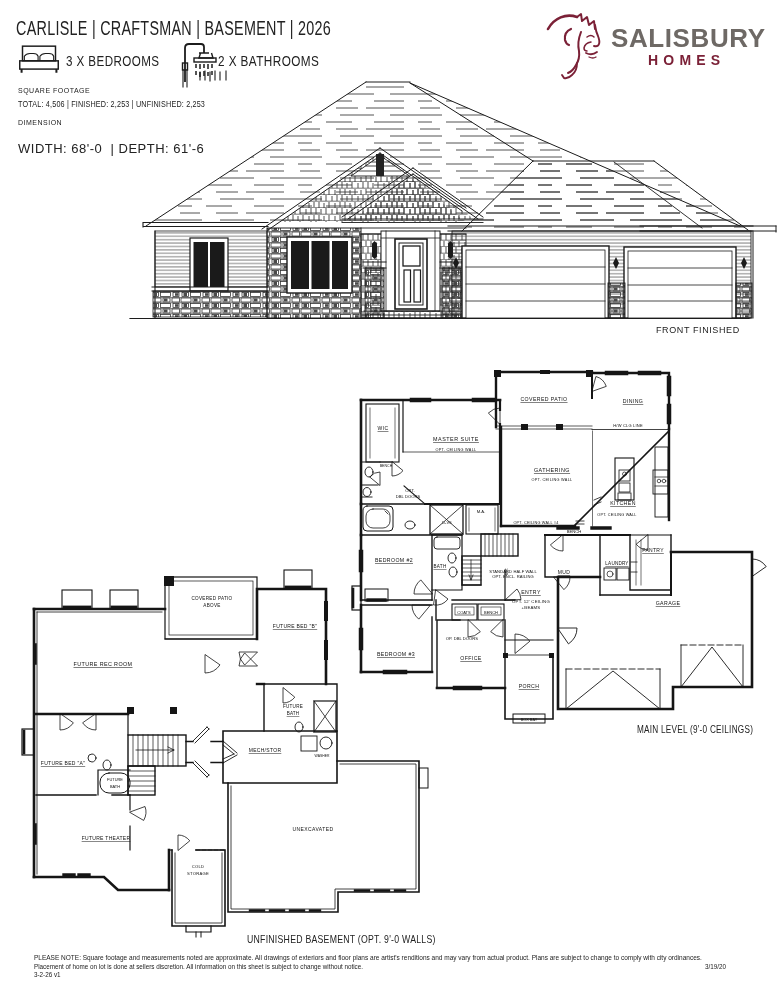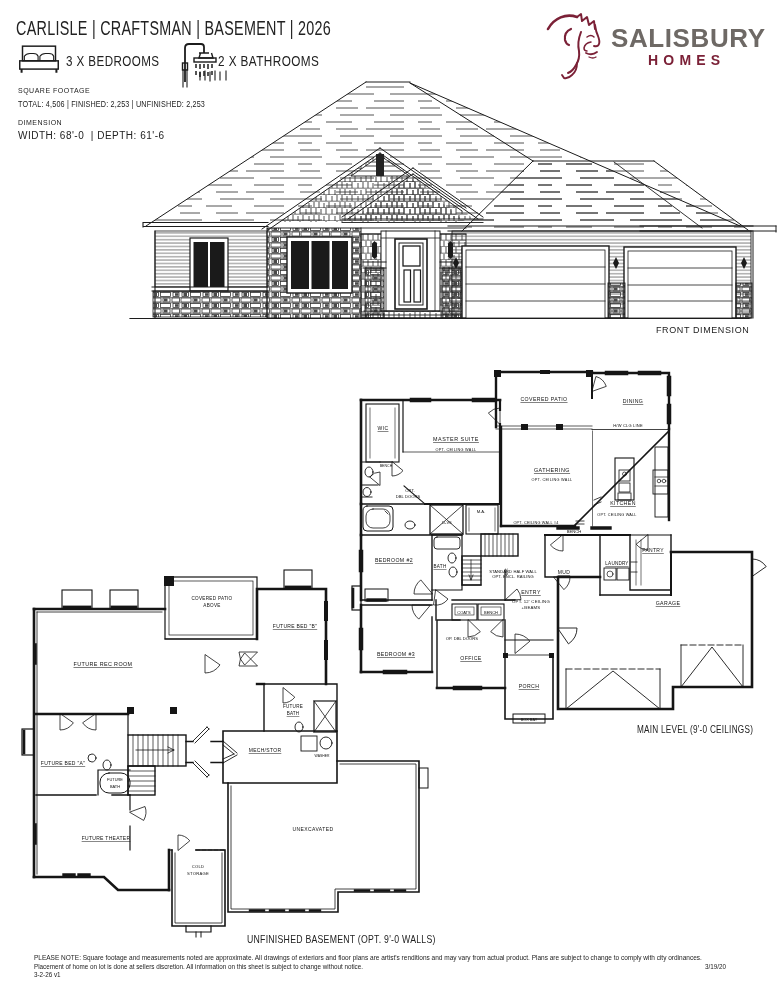--- a/index.html
+++ b/index.html
@@ -36,21 +36,21 @@
 </svg>
 
 <div class="abs" style="left:218px;top:53px;font-size:14px;letter-spacing:0.5px;color:#222;transform:scaleX(0.84);transform-origin:left;white-space:nowrap;">2 X BATHROOMS</div>
 
 <div class="abs" style="left:18px;top:87px;font-size:7px;letter-spacing:0.5px;color:#222;">SQUARE FOOTAGE</div>
 
 <div class="abs" style="left:18px;top:99px;font-size:8.5px;letter-spacing:0.2px;color:#222;transform:scaleX(0.85);transform-origin:left;white-space:nowrap;">TOTAL: 4,506 | FINISHED: 2,253 | UNFINISHED: 2,253</div>
 
 <div class="abs" style="left:18px;top:119px;font-size:7px;letter-spacing:0.5px;color:#222;">DIMENSION</div>
 
-<div class="abs" style="left:18px;top:130px;font-size:10px;letter-spacing:0.5px;color:#222;white-space:nowrap;">WIDTH: 68'-0&nbsp; | DEPTH: 61'-6</div>
+<div class="abs" style="left:18px;top:141px;font-size:13px;letter-spacing:0.5px;color:#222;white-space:nowrap;">WIDTH: 68'-0&nbsp; | DEPTH: 61'-6</div>
 
 <svg class="abs" style="left:540px;top:8px;" width="232" height="80" viewBox="0 0 232 80">
 
   <g fill="none" stroke="#7b2137" stroke-linecap="round" stroke-linejoin="round">
     <path d="M8 21 C14 10 26 5 37 9" stroke-width="2.6"></path>
     <path d="M37 9 l4 -3 l1 7 l5 -4 l2 8 l5 -4 l1 8" stroke-width="2"></path>
     <path d="M31 21 q-7 3 -6 11 q1 4 4 5" stroke-width="2.2"></path>
     <path d="M55 17 q1 7 3 11 q2 5 1 8 q-1 3 -5 2" stroke-width="1.9"></path>
     <path d="M47 29 q4 -3 7 0" stroke-width="1.5"></path>
     <path d="M51 34 q-6 1 -7 6 q0 3 3 3" stroke-width="1.5"></path>
@@ -596,21 +596,21 @@
   <text x="198" y="875" font-size="4.2" letter-spacing="0.2" text-anchor="middle" fill="#111" stroke="none">STORAGE</text>
   <path d="M186 926 V932 H211 V926" stroke-width="1.2"></path>
   <path d="M196 932 v5 M201 932 v5" stroke-width="1"></path>
   <path d="M178 850 L178.0 835.0 A15 15 0 0 1 189.5 840.4 Z" stroke-width="0.8"></path>
   <path d="M196 850 H225" stroke-width="1.2" stroke-dasharray="4 2"></path>
 </g>
 
 </g>
 </svg>
 
-<div class="abs" style="left:656px;top:325px;font-size:9px;letter-spacing:0.6px;color:#222;white-space:nowrap;">FRONT DIMENSION</div>
+<div class="abs" style="left:656px;top:325px;font-size:9px;letter-spacing:0.6px;color:#222;white-space:nowrap;">FRONT FINISHED</div>
 
 <div class="abs" style="left:637px;top:724px;font-size:10px;letter-spacing:0.3px;color:#222;transform:scaleX(0.82);transform-origin:left;white-space:nowrap;">MAIN LEVEL (9'-0 CEILINGS)</div>
 
 <div class="abs" style="left:247px;top:933px;font-size:10.5px;letter-spacing:0.3px;color:#222;transform:scaleX(0.83);transform-origin:left;white-space:nowrap;">UNFINISHED BASEMENT (OPT. 9'-0 WALLS)</div>
 
 <div class="abs" style="left:34px;top:954px;font-size:6.5px;color:#222;white-space:nowrap;">PLEASE NOTE: Square footage and measurements noted are approximate. All drawings of exteriors and floor plans are artist's renditions and may vary from actual product. Plans are subject to change to comply with city ordinances.</div>
 
 <div class="abs" style="left:34px;top:963px;font-size:6.3px;color:#222;white-space:nowrap;">Placement of home on lot is done at sellers discretion. All information on this sheet is subject to change without notice.</div>
 
 <div class="abs" style="left:705px;top:963px;font-size:6.3px;color:#222;">3/19/20</div>

